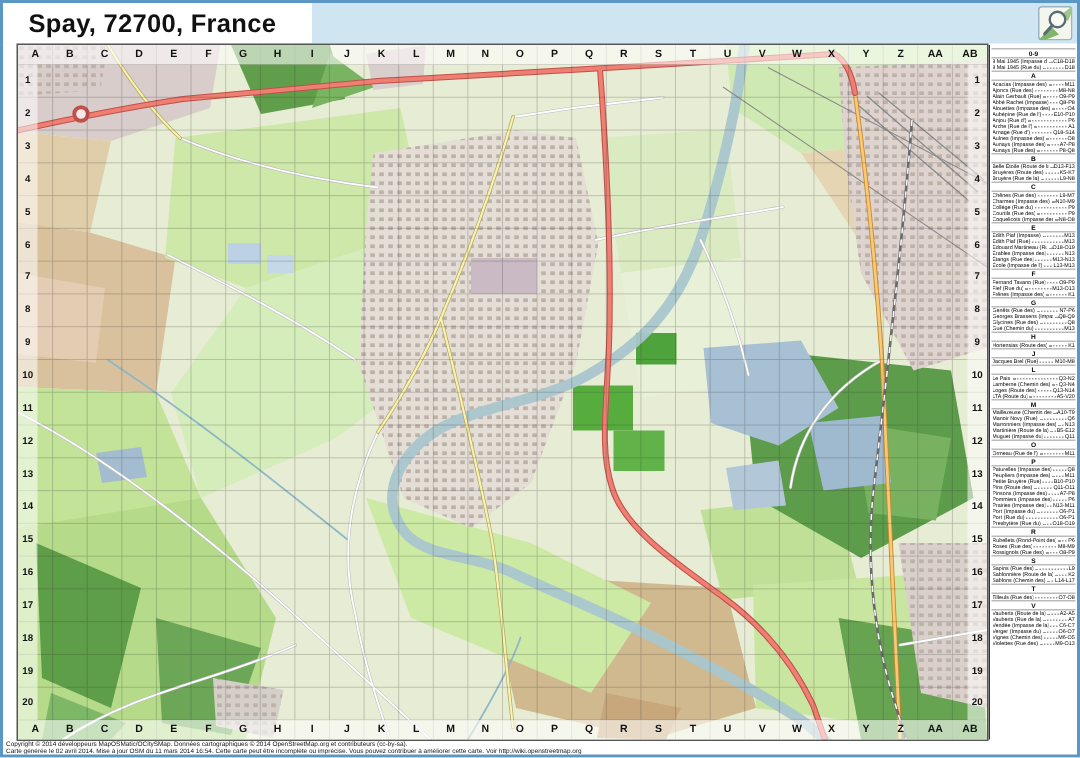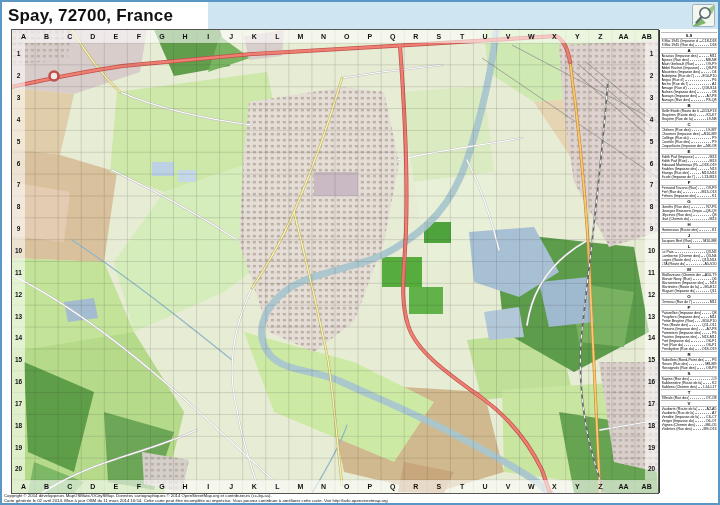--- a/index.html
+++ b/index.html
@@ -1,20 +1,20 @@
 <!DOCTYPE html>
 <html><head>
 <meta charset="utf-8">
 <style>
   html,body{margin:0;padding:0;background:#dfe8ee;font-family:"Liberation Sans",sans-serif;}
   .page{position:relative;width:720px;height:505px;box-sizing:border-box;border:2px solid #5b97c4;background:#fff;overflow:hidden;}
   
   .titlebar{position:absolute;left:0;top:0;width:716px;height:27px;background:#cfe6f2;}
   .titlebox{position:absolute;left:0;top:0;height:27px;width:206px;background:#ffffff;display:flex;align-items:center;}
-  .title{font-size:17px;font-weight:bold;color:#111;padding-left:6px;letter-spacing:.2px;white-space:nowrap;}
+  .title{font-size:17px;font-weight:bold;color:#111;padding-left:17px;letter-spacing:.2px;white-space:nowrap;}
   .logo{position:absolute;right:3px;top:2px;width:23px;height:23px;}
   
   .mapwrap{position:absolute;left:10px;top:28px;width:646px;height:463px;outline:1px solid #555;}
   .band{position:absolute;display:flex;pointer-events:none;}
   .band.h{left:10px;width:646px;height:13px;background:rgba(255,255,255,.58);flex-direction:row;}
   .band.v{top:41px;width:13px;height:437px;background:rgba(255,255,255,.55);flex-direction:column;}
   .band .cell{flex:1;display:flex;align-items:center;justify-content:center;font-weight:bold;color:#111;}
   .band.h .cell{font-size:7px;}
   .band.v .cell{font-size:6.5px;}
   

